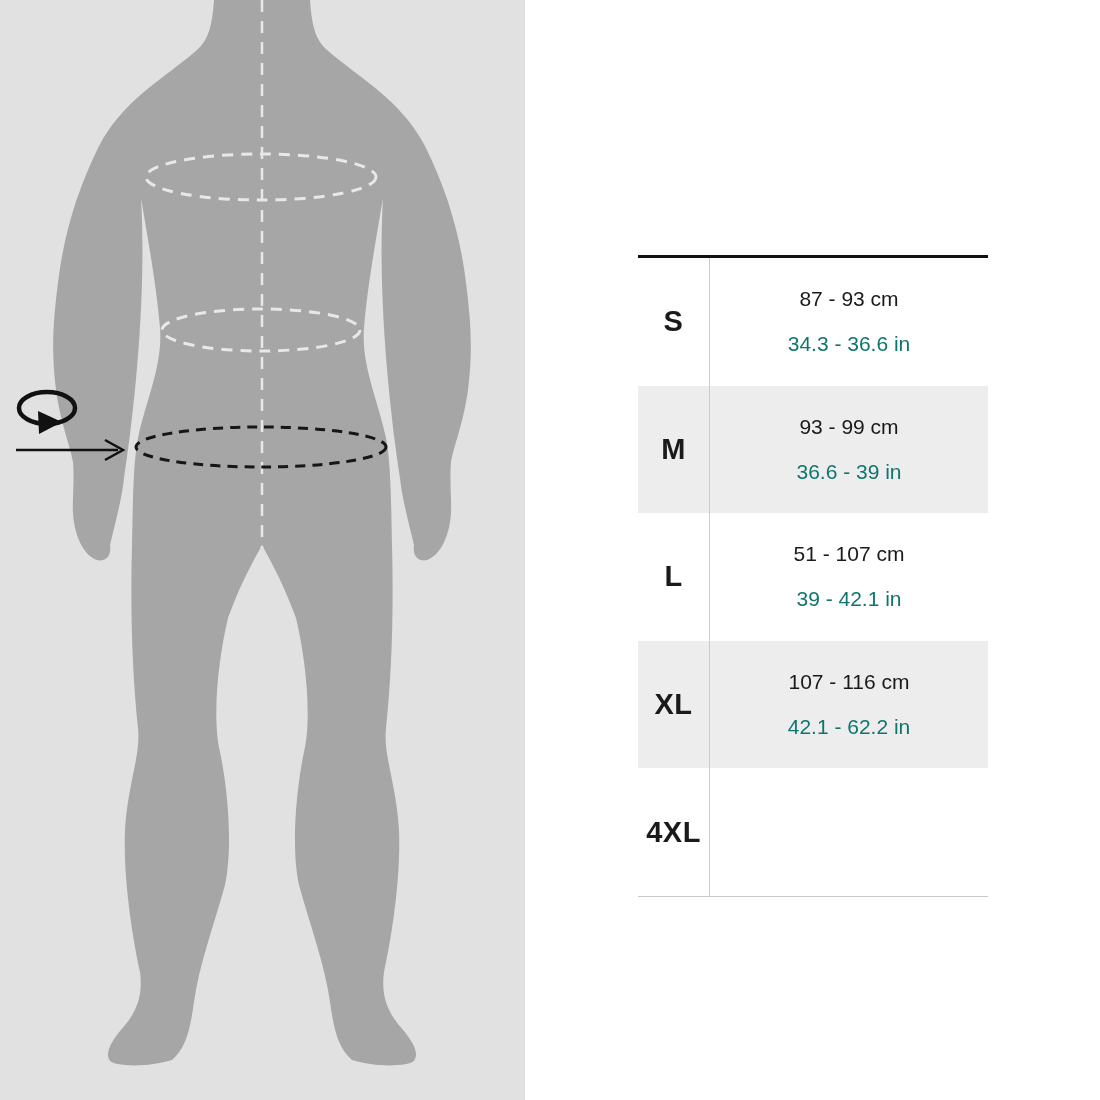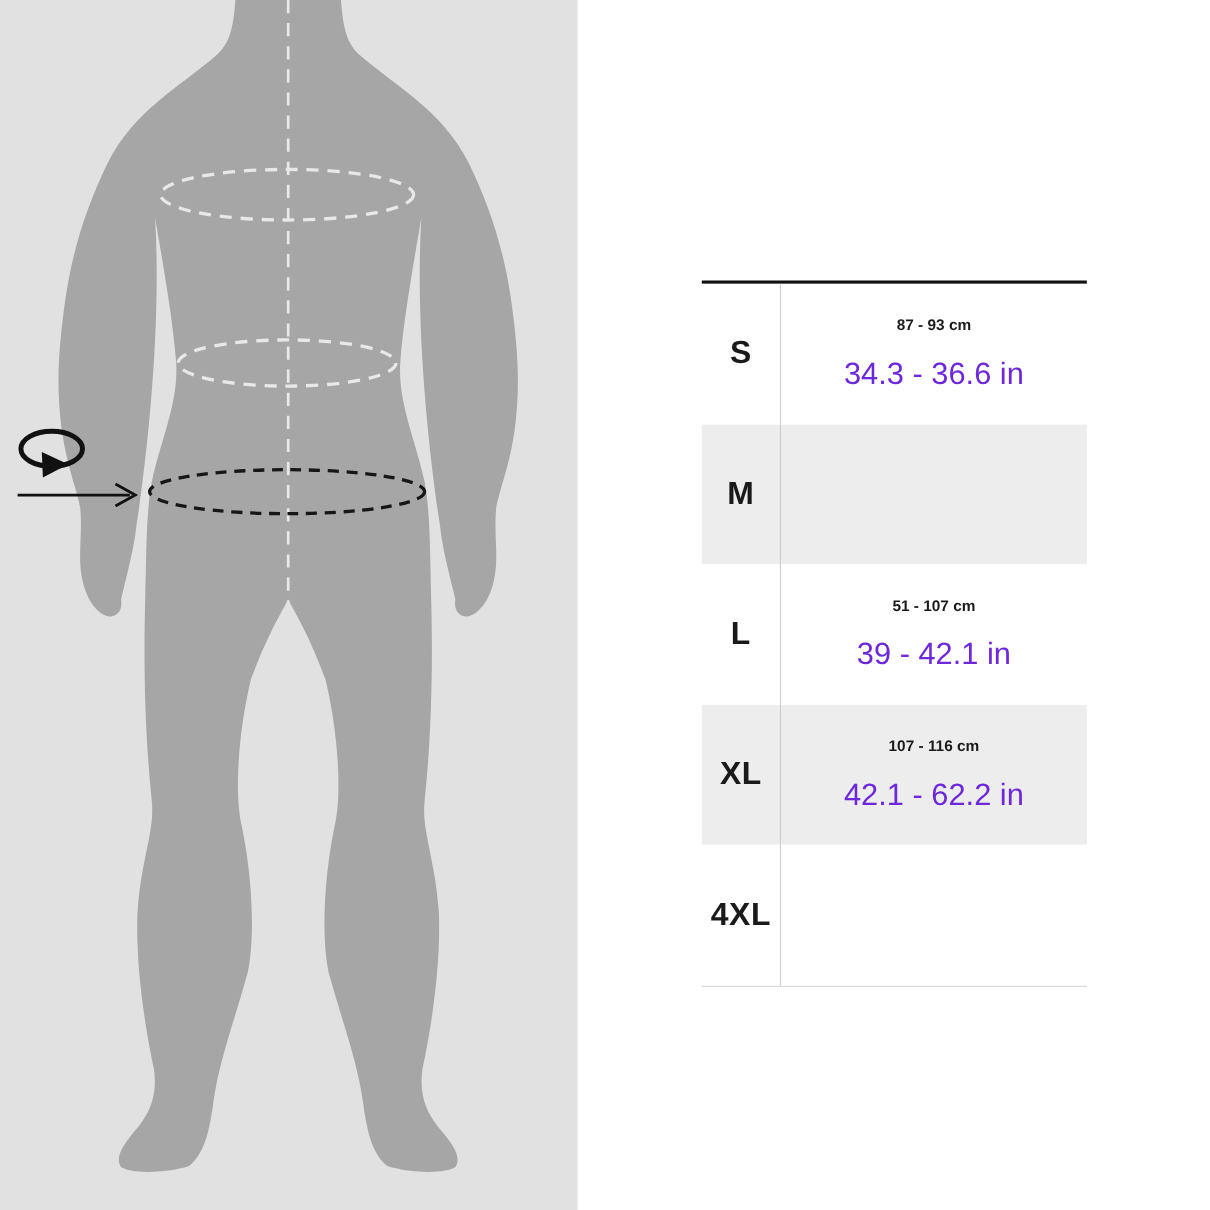--- a/index.html
+++ b/index.html
@@ -63,28 +63,28 @@
   }
   .value-cell {
     flex: 1;
     display: flex;
     flex-direction: column;
     align-items: center;
     justify-content: center;
     gap: 21px;
   }
   .range-cm {
-    font-size: 14px;
-    font-weight: 700;
+    font-size: 21px;
+    font-weight: 400;
     color: #1a1a1a;
   }
   .range-in {
-    font-size: 28px;
+    font-size: 21px;
     font-weight: 400;
-    color: #6d28d9;
+    color: #0f766e;
   }
 </style>
 </head>
 <body>
 
 <div class="stage">
 
   <div class="figure-panel">
     <svg width="525" height="1100" viewBox="0 0 525 1100">
 
@@ -164,20 +164,24 @@
     <div class="size-row">
       <div class="size-cell">S</div>
       <div class="value-cell">
         <div class="range-cm">87 - 93 cm</div>
         <div class="range-in">34.3 - 36.6 in</div>
       </div>
     </div>
 
     <div class="size-row">
       <div class="size-cell">M</div>
+      <div class="value-cell">
+        <div class="range-cm">93 - 99 cm</div>
+        <div class="range-in">36.6 - 39 in</div>
+      </div>
     </div>
 
     <div class="size-row">
       <div class="size-cell">L</div>
       <div class="value-cell">
         <div class="range-cm">51 - 107 cm</div>
         <div class="range-in">39 - 42.1 in</div>
       </div>
     </div>
 

